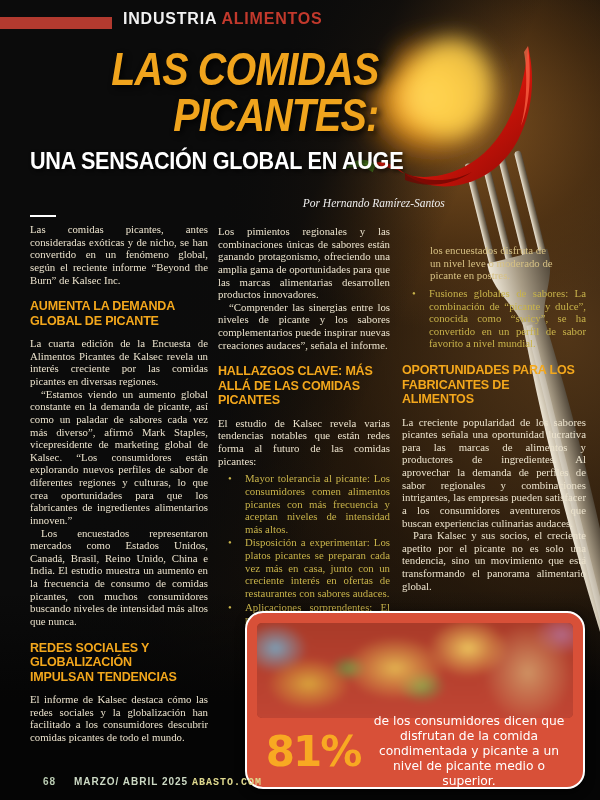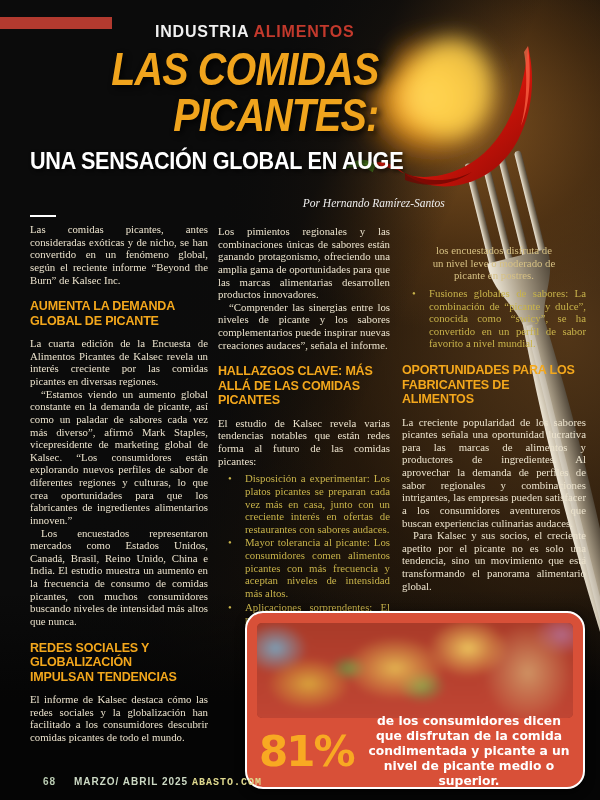--- a/index.html
+++ b/index.html
@@ -21,21 +21,21 @@
     position:absolute;inset:0;height:690px;z-index:1;
     background:linear-gradient(114deg,#0b0b0b 34%,rgba(11,11,11,.88) 44%,rgba(11,11,11,0) 60%);
   }
   .bg-bottom{
     position:absolute;left:0;right:0;bottom:0;height:210px;z-index:1;
     background:linear-gradient(rgba(5,5,5,0),#050505 55%);
   }
   .art{position:absolute;top:0;left:0;z-index:2;pointer-events:none;}
   
   .kicker-bar{position:absolute;left:0;top:17px;width:112px;height:12px;background:#b23a2f;z-index:4;}
-  .kicker{position:absolute;left:123px;top:23px;z-index:4;font-size:16px;font-weight:bold;letter-spacing:.8px;color:#f1f1f1;margin-left:32px;}
+  .kicker{position:absolute;left:123px;top:10px;z-index:4;font-size:16px;font-weight:bold;letter-spacing:.8px;color:#f1f1f1;}
   .kicker .accent{color:#c2392c;}
   
   .hero{position:absolute;left:30px;top:46px;z-index:5;text-align:right;}
   .hero-title{
     font-size:47px;line-height:.97;font-weight:bold;font-style:italic;
     color:#f0a41d;letter-spacing:-1px;
     transform:scaleX(.84);transform-origin:left top;
     text-shadow:3px 3px 7px rgba(0,0,0,.8);
   }
   .hero-sub{
@@ -54,21 +54,21 @@
   .col p{margin:0;}
   .col p + p{text-indent:11px;}
   .h{
     font-family:"Liberation Sans",sans-serif;font-weight:bold;font-size:13.2px;line-height:1.1;
     color:#f3a71c;margin:13px 0 9px;text-align:left;letter-spacing:-.2px;
     transform:scaleX(.95);transform-origin:left top;
   }
   .bullets{list-style:none;margin:5px 0 0;padding:0;color:#c8b34a;}
   .bullets li{position:relative;margin:0 0 1px 27px;}
   .bullets li::before{content:"\2022";position:absolute;left:-17px;top:0;color:#c8b34a;}
-  .cont-gold{color:#d6c083;padding-left:28px;text-align:center;}
+  .cont-gold{color:#d6c083;padding-left:28px;text-align:left;}
   
   .card{
     position:absolute;left:245px;top:611px;width:340px;height:178px;z-index:6;
     background:#d85038;border:2px solid #fff;border-radius:18px;
     box-shadow:0 3px 10px rgba(0,0,0,.8);box-sizing:border-box;overflow:hidden;
   }
   .card-photo{
     position:absolute;left:10px;top:10px;right:10px;height:95px;border-radius:5px;overflow:hidden;
     background:#a83a28;
   }
@@ -80,25 +80,25 @@
       radial-gradient(58px 42px at 66% 30%, #ecc25c, rgba(0,0,0,0) 70%),
       radial-gradient(34px 24px at 52% 64%, #7d9c48, rgba(0,0,0,0) 72%),
       radial-gradient(26px 18px at 30% 48%, #6f8f42, rgba(0,0,0,0) 72%),
       radial-gradient(64px 72px at 84% 52%, #cf9263, rgba(0,0,0,0) 70%),
       radial-gradient(46px 36px at 8% 30%, #7ba0b8, rgba(0,0,0,0) 70%),
       radial-gradient(40px 30px at 94% 18%, #b46a88, rgba(0,0,0,0) 70%),
       linear-gradient(#a83a28,#c24634);
   }
   .card-stats{position:absolute;left:12px;right:12px;top:110px;bottom:8px;display:flex;align-items:center;}
   .stat-value{
-    flex:0 0 108px;font-family:"DejaVu Sans",sans-serif;
+    flex:0 0 108px;text-align:center;font-family:"DejaVu Sans",sans-serif;
     font-size:42px;font-weight:bold;color:#f8a922;letter-spacing:-2px;
   }
   .stat-text{
-    flex:1;font-family:"DejaVu Sans",sans-serif;font-size:12.3px;font-weight:bold;
+    flex:1;font-family:"DejaVu Sans",sans-serif;font-size:12.3px;font-weight:normal;
     color:#fff;line-height:1.22;text-align:center;
   }
   
   .footer{
     position:absolute;left:20px;bottom:12px;z-index:7;
     font-size:10px;font-weight:bold;letter-spacing:1px;color:#ccd9c4;
   }
   .footer .pgnum{margin-right:14px;color:#b9cbb2;padding-left:23px;}
   .footer .site{color:#dfd98f;font-family:Liberation Mono, monospace;}
 </style>
@@ -183,22 +183,22 @@
   <div class="h">REDES SOCIALES Y GLOBALIZACIÓN IMPULSAN TENDENCIAS</div>
   <p>El informe de Kalsec destaca cómo las redes sociales y la globalización han facilitado a los consumidores descubrir comidas picantes de todo el mundo.</p>
 </div>
 
 <div class="col" style="left:218px;top:225px;width:172px;">
   <p>Los pimientos regionales y las combinaciones únicas de sabores están ganando protagonismo, ofreciendo una amplia gama de oportunidades para que las marcas alimentarias desarrollen productos innovadores.</p>
   <p>“Comprender las sinergias entre los niveles de picante y los sabores complementarios puede inspirar nuevas creaciones audaces”, señala el informe.</p>
   <div class="h">HALLAZGOS CLAVE: MÁS ALLÁ DE LAS COMIDAS PICANTES</div>
   <p>El estudio de Kalsec revela varias tendencias notables que están redes forma al futuro de las comidas picantes:</p>
   <ul class="bullets">
+    <li>Mayor tolerancia al picante: Los consumidores comen alimentos picantes con más frecuencia y aceptan niveles de intensidad más altos.</li>
     <li>Disposición a experimentar: Los platos picantes se preparan cada vez más en casa, junto con un creciente interés en ofertas de restaurantes con sabores audaces.</li>
-    <li>Mayor tolerancia al picante: Los consumidores comen alimentos picantes con más frecuencia y aceptan niveles de intensidad más altos.</li>
     <li>Aplicaciones sorprendentes: El picante ya no se limita a los platos salados. Casi un tercio de</li>
   </ul>
 </div>
 
 <div class="col" style="left:402px;top:244px;width:184px;">
   <p class="cont-gold" style="width:128px;">los encuestados disfruta de un nivel leve o moderado de picante en postres.</p>
   <ul class="bullets">
     <li>Fusiones globales de sabores: La combinación de “picante y dulce”, conocida como “swicy”, se ha convertido en un perfil de sabor favorito a nivel mundial.</li>
   </ul>
   <div class="h">OPORTUNIDADES PARA LOS FABRICANTES DE ALIMENTOS</div>

